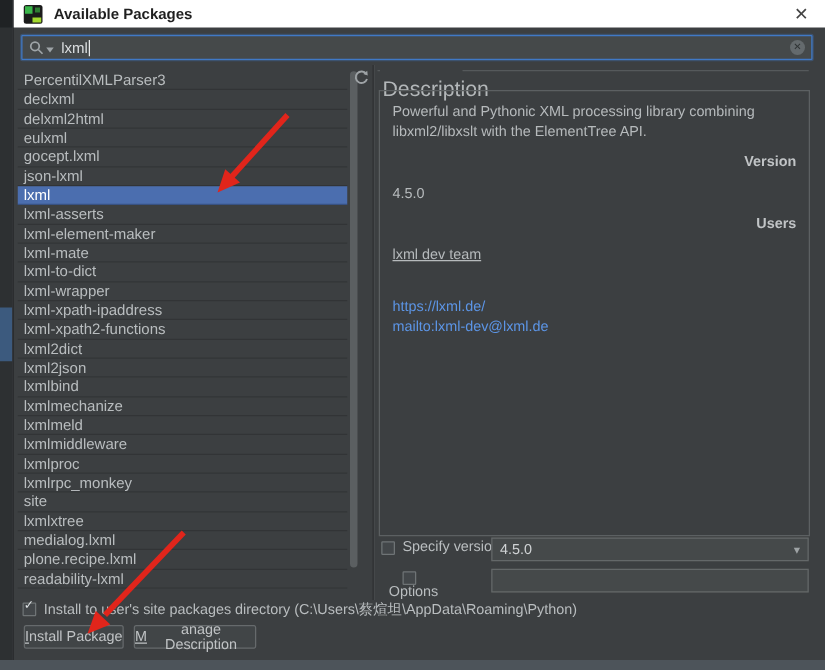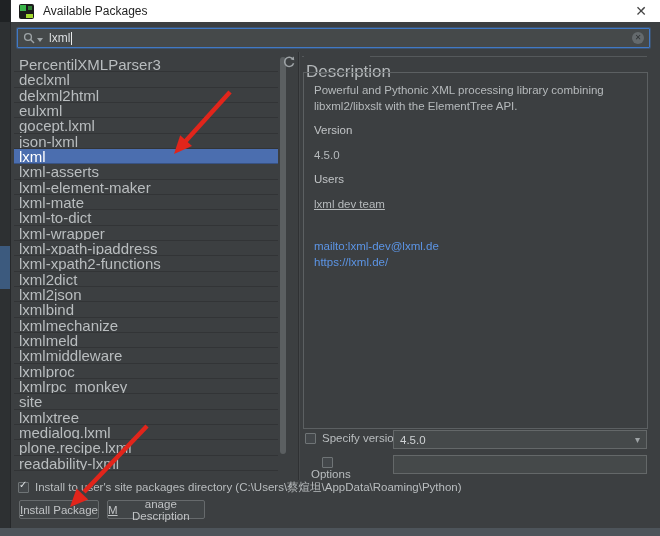--- a/index.html
+++ b/index.html
@@ -14,53 +14,53 @@
   .bottom-strip { position:absolute; left:0; top:528px; width:660px; height:8px; background:#4d545a; }
 
   
   .dialog { position:absolute; left:10px; top:0; width:650px; height:528px; background:#3c3f41; border-left:1px solid #26282a; }
   .titlebar { position:absolute; left:0; top:0; width:100%; height:22px; background:#ffffff; display:flex; align-items:center; padding:0 8px; }
   .win-icon { width:15px; height:15px; margin-right:9px; position:relative; background:#1b1b1b; border-radius:2px; overflow:hidden; flex:none; }
   .win-icon i1, .win-icon .g1 { position:absolute; }
   .win-icon .g1 { left:1px; top:1px; width:6px; height:6px; background:#3bb54a; }
   .win-icon .g2 { position:absolute; right:1px; bottom:1px; width:7px; height:4px; background:#a3d92e; }
   .win-icon .g3 { position:absolute; right:2px; top:2px; width:4px; height:4px; background:#2e7d32; }
-  .titlebar .title { font-size:12px; font-weight:normal; color:#1f1f1f; }
+  .titlebar .title { font-size:12px; font-weight:bold; color:#1f1f1f; }
   .titlebar .close { margin-left:auto; font-size:14px; color:#444; width:22px; text-align:center; cursor:default; line-height:22px; }
 
   .body { position:absolute; left:0; top:22px; width:650px; height:506px; }
 
   
   .searchbar { position:absolute; left:6px; top:6px; width:633px; height:20px; background:#45494a; border:1px solid #4079c6; box-shadow:0 0 0 1px rgba(64,121,198,.35); border-radius:1px; display:flex; align-items:center; padding:0 5px; }
   .search-icon { flex:none; display:block; }
   .search-dd { flex:none; width:0; height:0; border-left:3px solid transparent; border-right:3px solid transparent; border-top:4px solid #9ea4a7; margin:3px 6px 0 2px; }
   .search-text { font-size:12px; color:#dcdfe1; }
   .caret { width:1px; height:13px; background:#e8eaeb; margin-left:1px; }
   .clear-btn { margin-left:auto; width:12px; height:12px; border-radius:50%; background:#646a6d; color:#30343 6; display:flex; align-items:center; justify-content:center; }
   .clear-btn span { font-size:8px; line-height:1; color:#2f3335; }
 
   
   .pkg-list { position:absolute; left:3px; top:35px; width:264px; height:414px; overflow:hidden; }
-  .pkg-row { height:15.33px; line-height:15.4px; padding-left:5px; font-size:15px; color:#b9bdbf; border-bottom:1px solid rgba(0,0,0,0.16); white-space:nowrap; overflow:hidden; }
+  .pkg-row { height:15.33px; line-height:15.4px; padding-left:5px; font-size:12px; color:#b9bdbf; border-bottom:1px solid rgba(0,0,0,0.16); white-space:nowrap; overflow:hidden; }
   .pkg-row.selected { background:#4b6eaf; color:#ffffff; border-bottom-color:rgba(0,0,0,0.25); }
 
   .scrollbar { position:absolute; left:268px; top:35px; width:8px; height:414px; }
   .scrollbar .thumb { position:absolute; left:1px; top:0; width:6px; height:397px; background:#5b5f61; border-radius:3px; }
 
   .refresh-btn { position:absolute; left:271px; top:33px; width:14px; height:14px; }
 
   .vdivider { position:absolute; left:287px; top:30px; width:1px; height:428px; background:#2f3133; box-shadow:1px 0 0 #45484a; }
 
   
   .desc-label { position:absolute; left:295px; top:40px; font-size:17px; color:#b3b7b9; }
   .desc-line { position:absolute; left:359px; top:34px; width:277px; height:1px; background:#55595b; }
   .desc-line-l { position:absolute; left:291px; top:34px; width:2px; height:1px; background:#55595b; }
   .desc-box { position:absolute; left:292px; top:50px; width:345px; height:357px; border:1px solid #5c6062; padding:10px 10px; overflow:hidden; }
   .desc-box p { font-size:11.5px; color:#b6babc; line-height:1.35; margin-bottom:9px; }
-  .desc-box p.bold { font-weight:normal; color:#c1c4c6; }
+  .desc-box p.bold { font-weight:bold; color:#c1c4c6;text-align:right; }
   .desc-box p.author-val { margin-bottom:26px;text-decoration:underline; }
   .desc-box .link { display:block; font-size:11.5px; color:#5c95e6; line-height:1.4; text-decoration:none; }
 
   
   .cb { display:inline-block; width:11px; height:11px; background:#43474a; border:1px solid #6f7476; border-radius:1px; position:relative; flex:none; }
   .cb .mark { position:absolute; left:0; top:-3px; font-size:10px; color:#dfe3e5; line-height:1; }
 
   .spec-row, .opt-row { position:absolute; left:294px; display:flex; align-items:center; }
   .spec-row { top:410px; }
   .opt-row { top:435px;flex-direction:column; }
@@ -163,22 +163,22 @@
       <span class="desc-label">Description</span>
       <div class="desc-line-l"></div>
       <div class="desc-line"></div>
 
       <div class="desc-box">
         <p>Powerful and Pythonic XML processing library combining libxml2/libxslt with the ElementTree API.</p>
         <p class="bold">Version</p>
         <p>4.5.0</p>
         <p class="bold">Users</p>
         <p class="author-val">lxml dev team</p>
+        <a class="link">https://lxml.de/</a>
         <a class="link">mailto:lxml-dev@lxml.de</a>
-        <a class="link">https://lxml.de/</a>
       </div>
 
       <div class="spec-row">
         <span class="cb"></span>
         <span class="lbl">Specify version</span>
         <div class="combo">
           <span class="val">4.5.0</span>
           <span class="dd">▾</span>
         </div>
       </div>

